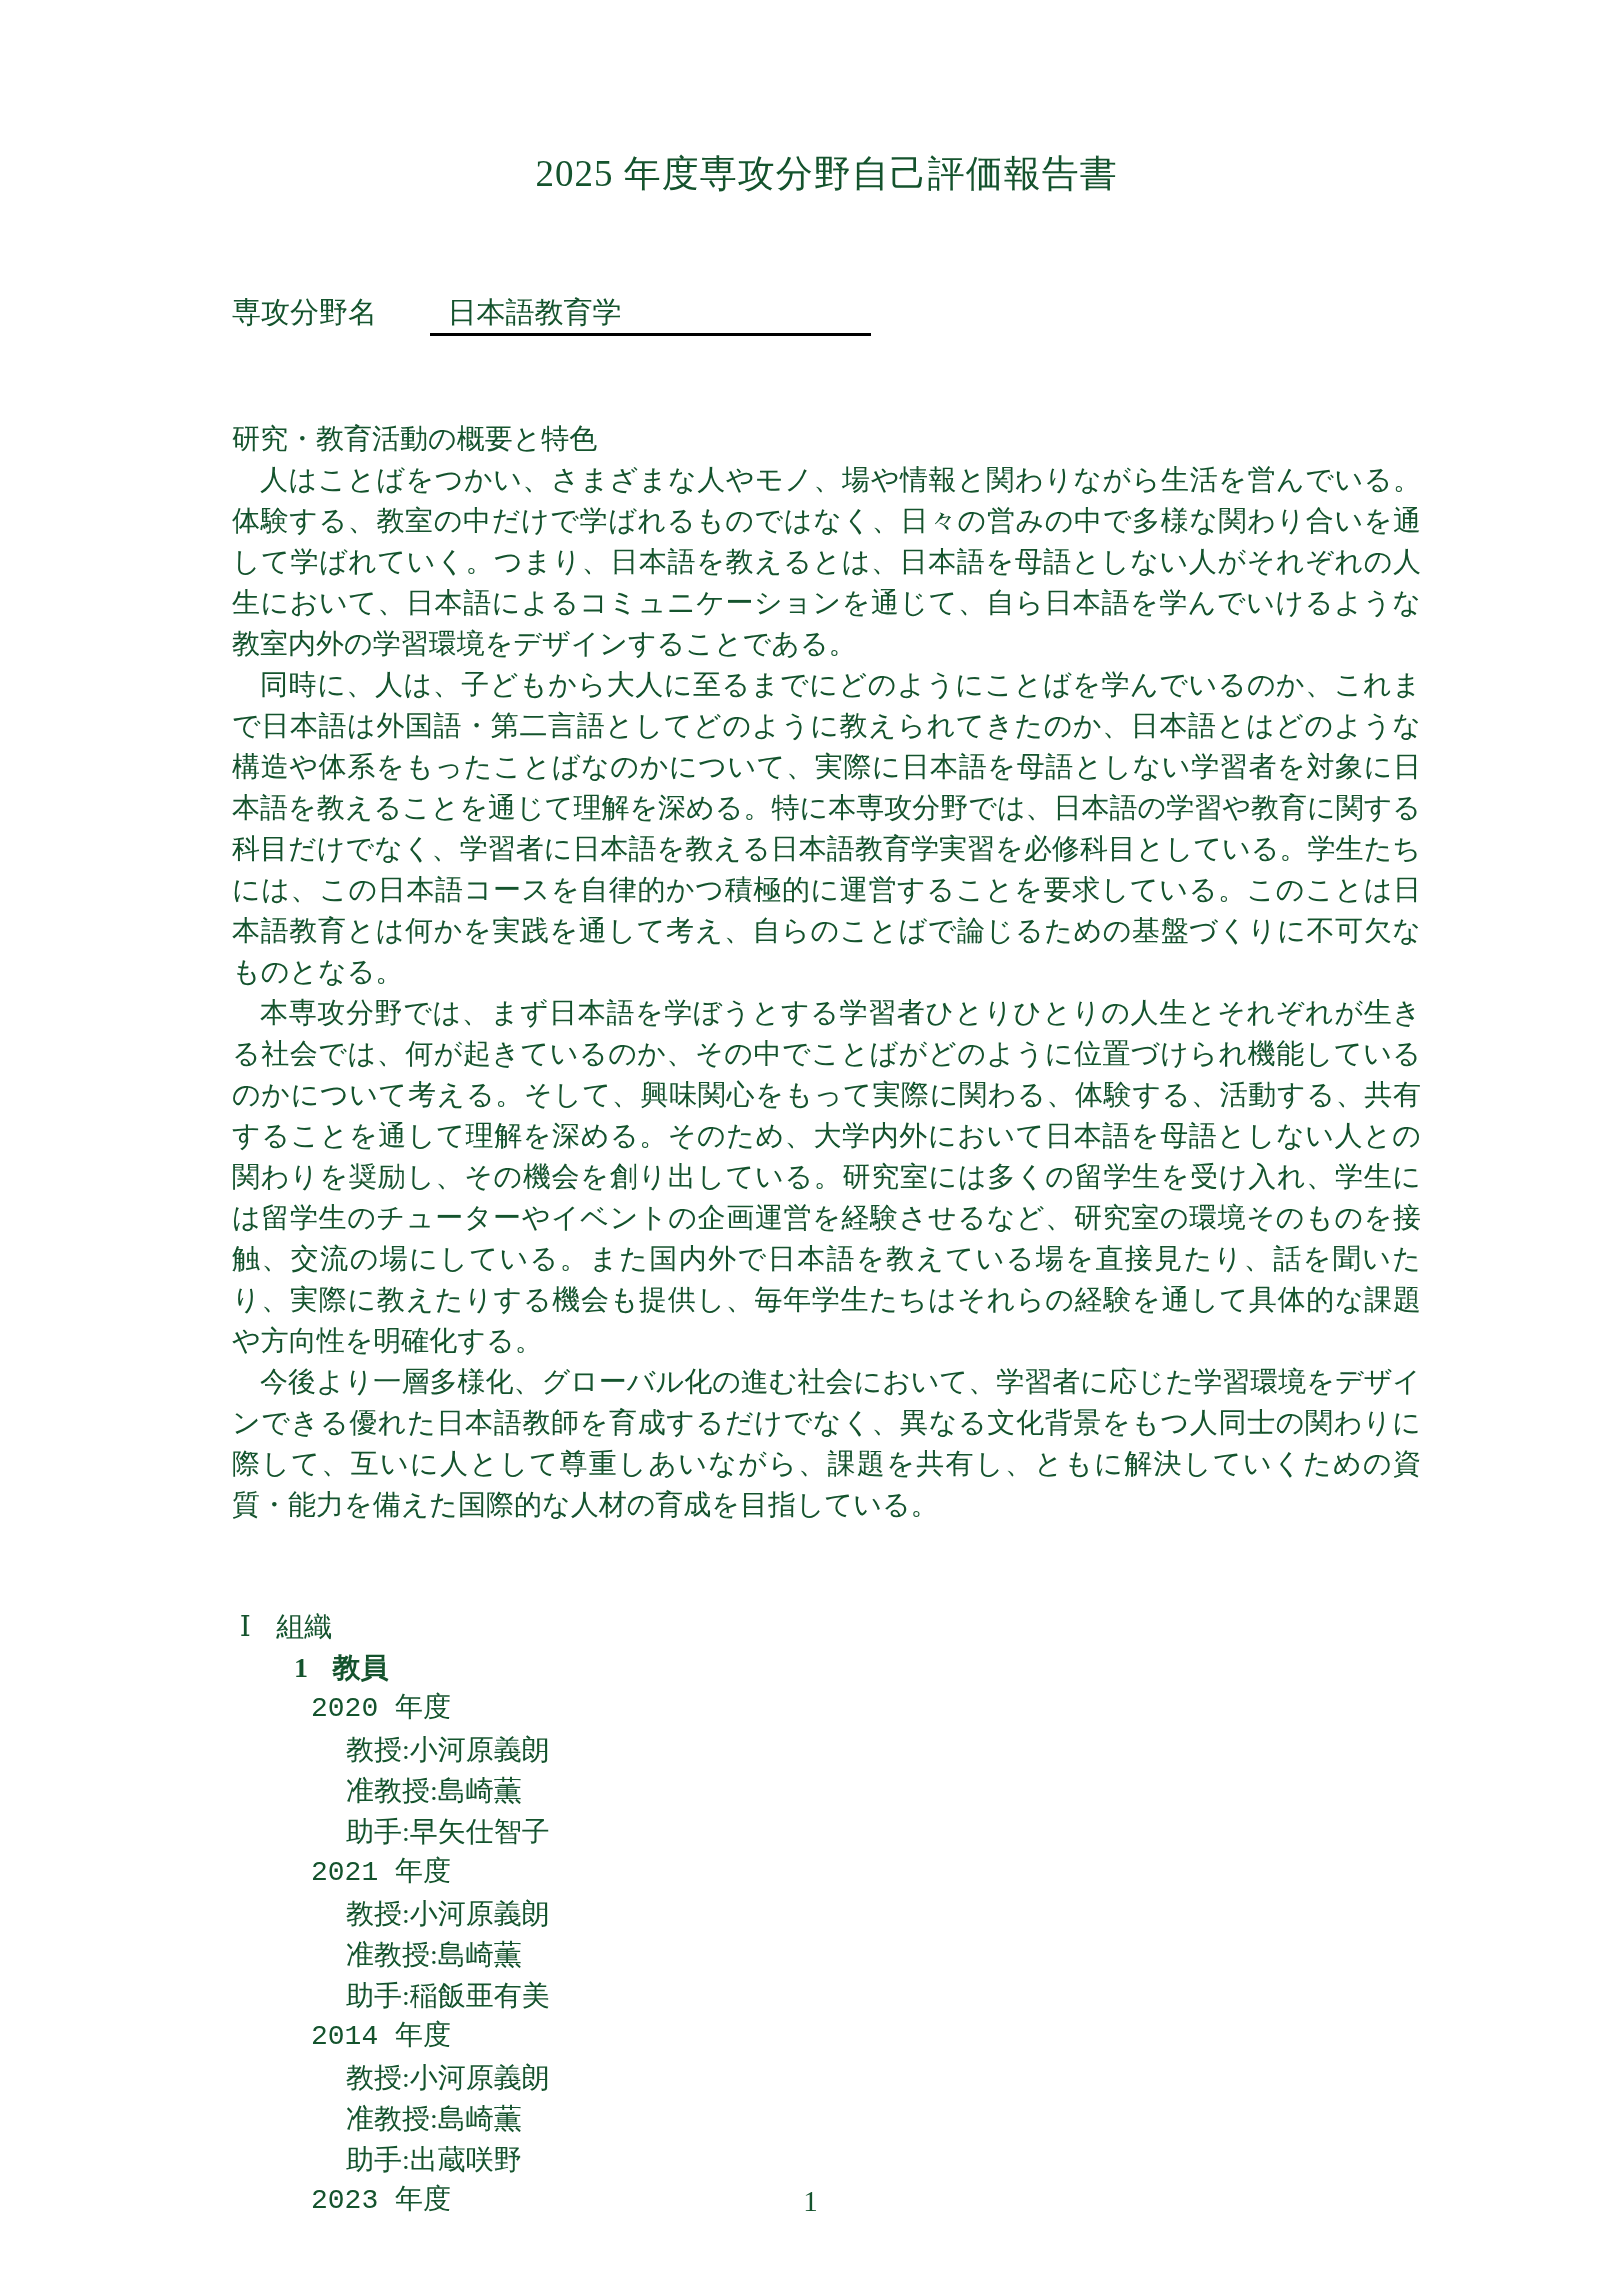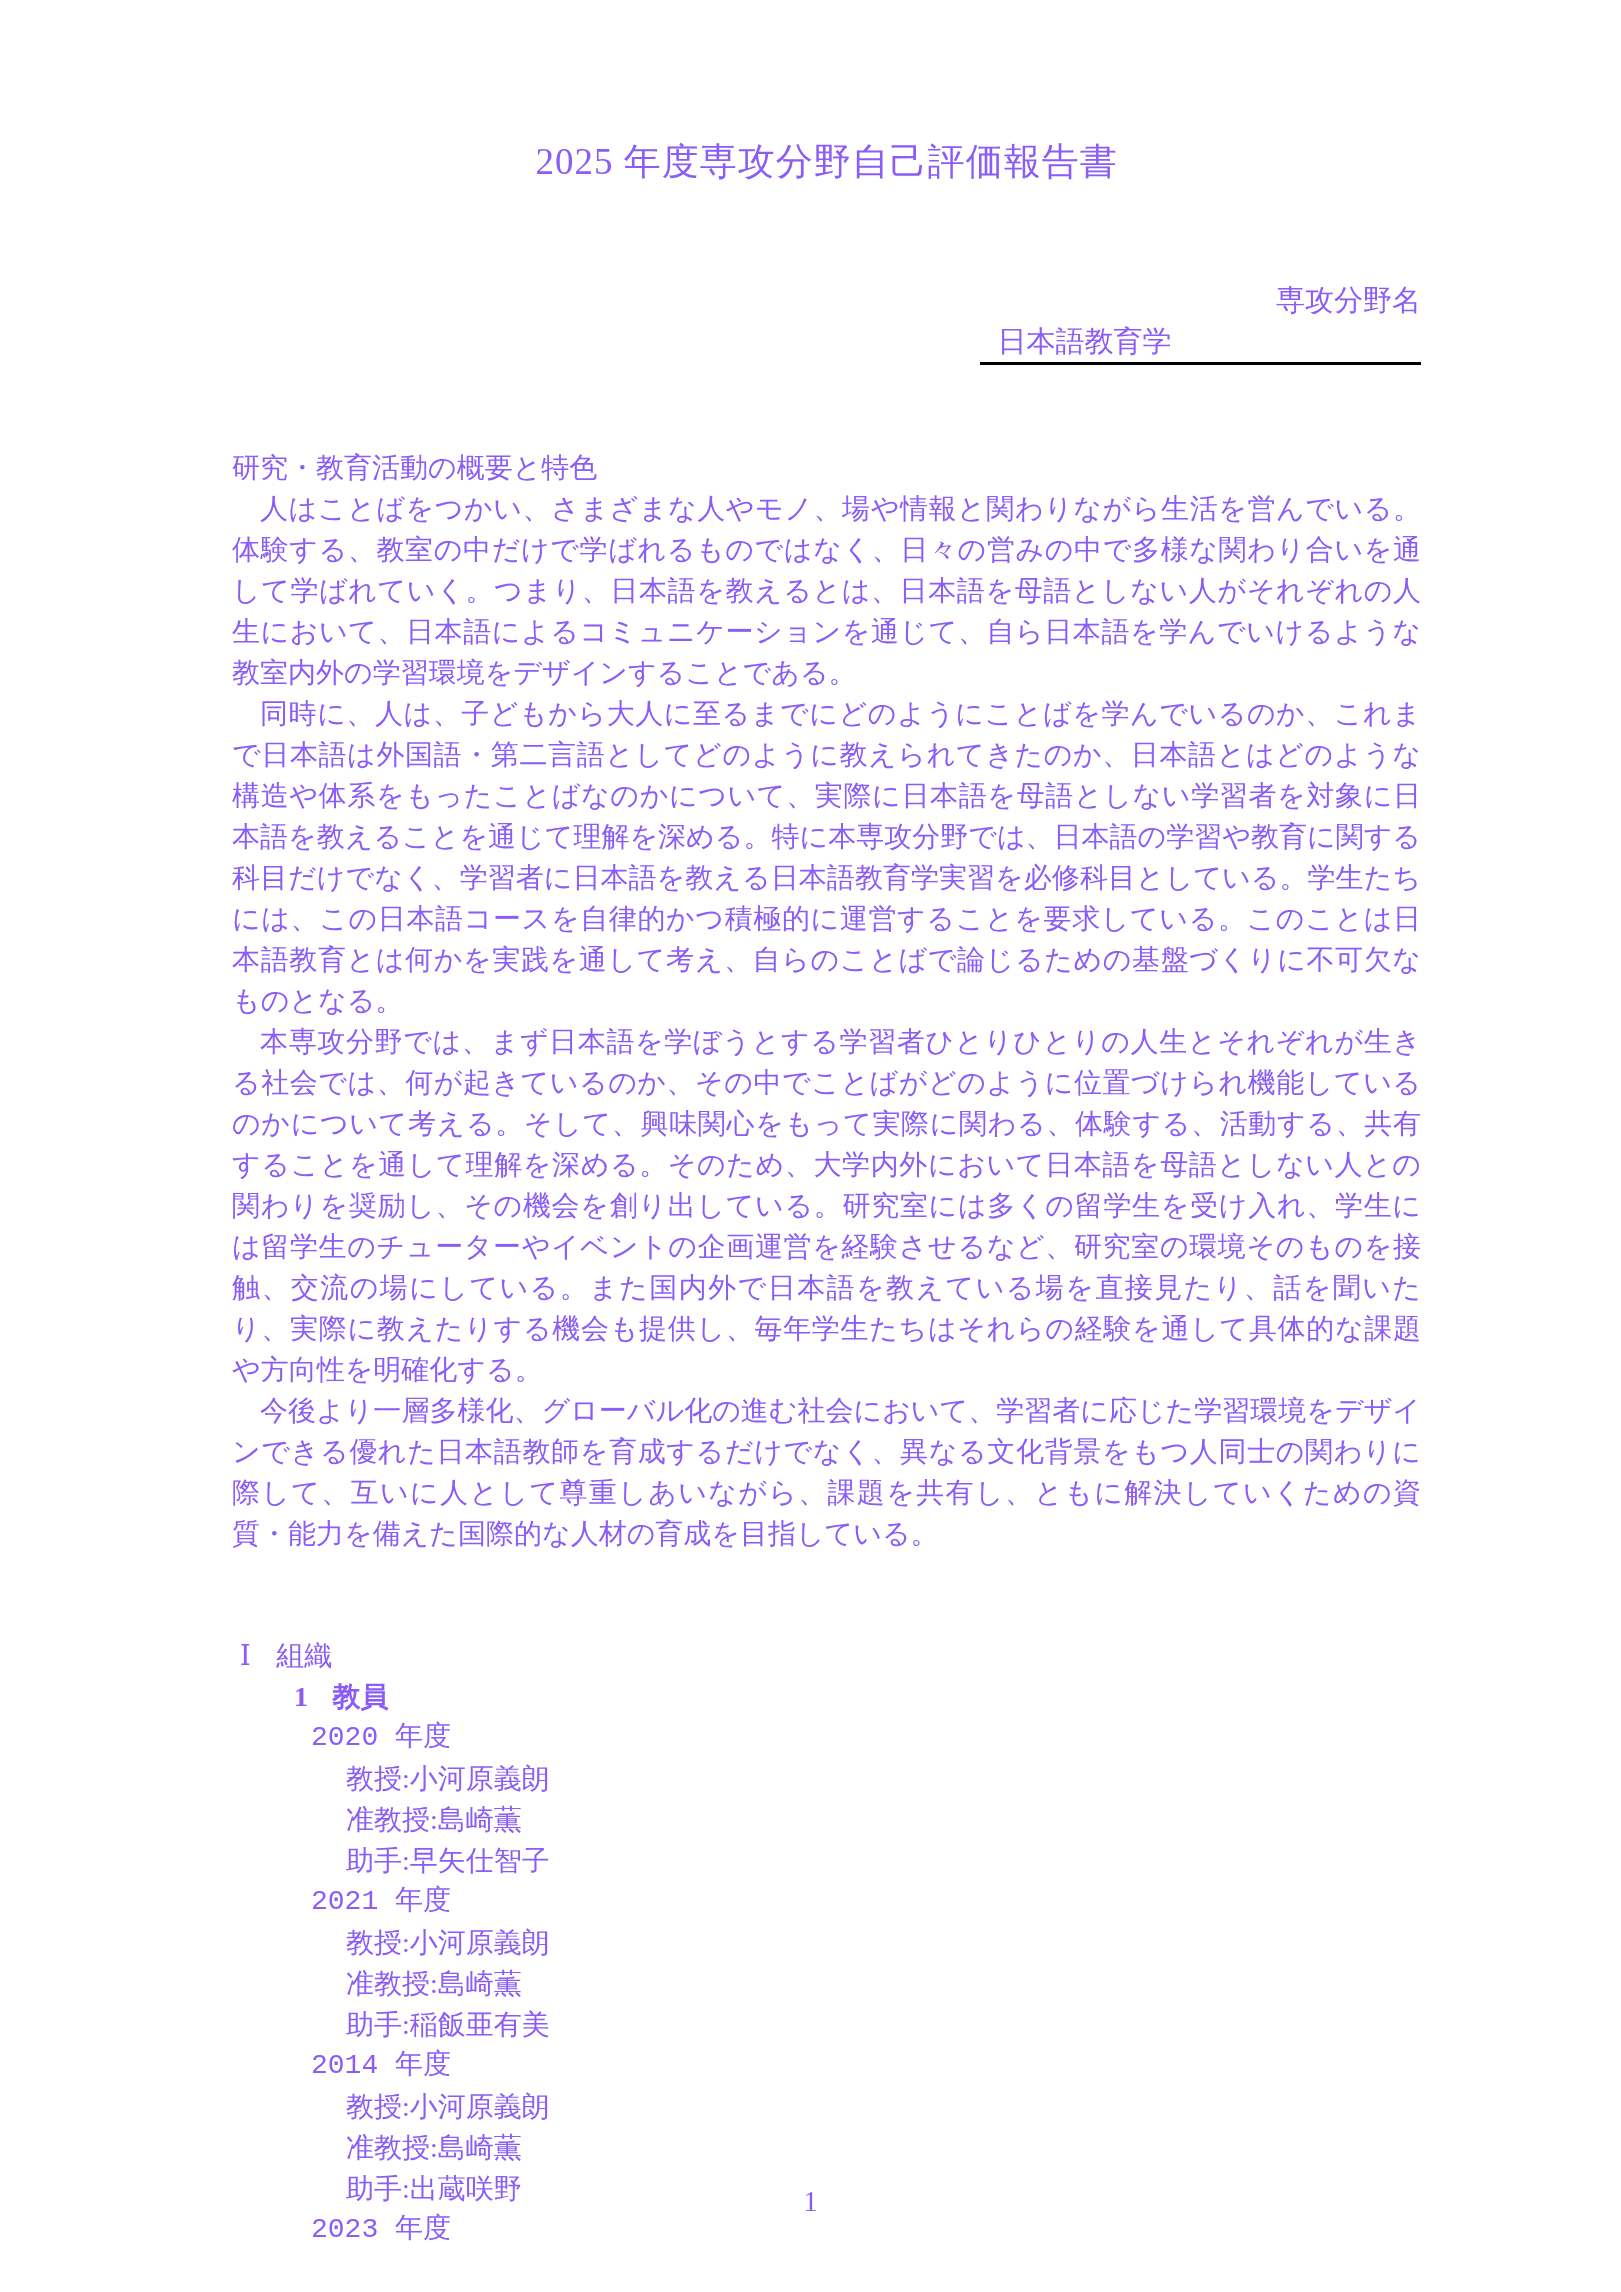--- a/index.html
+++ b/index.html
@@ -5,43 +5,41 @@
   html, body {
     margin: 0;
     padding: 0;
     background: #ffffff;
   }
   .page {
     position: relative;
     width: 1621px;
     height: 2293px;
     box-sizing: border-box;
-    padding: 0 200px 0 232px;
+    padding: 12px 200px 0 232px;
     background: #ffffff;
-    color: #8b5cf6;
+    color: #14532d;
     font-family: "Liberation Serif", "DejaVu Serif", serif;
     overflow: hidden;
   }
   .doc-title {
     margin: 137px 0 0 0;
     text-align: center;
     font-size: 37px;
     font-weight: normal;
     line-height: 49px;
     letter-spacing: 1px;
     white-space: nowrap;
   }
   .field-row {
     display: flex;
-    align-items: flex-end;
     margin-top: 94px;
     font-size: 29px;
     line-height: 41px;
     white-space: nowrap;
-    flex-direction: column;
   }
   .field-label {
     flex: 0 0 auto;
   }
   .field-value-box {
     flex: 0 0 auto;
     margin-left: 53px;
     width: 441px;
     box-sizing: border-box;
     padding-left: 17.6px;

